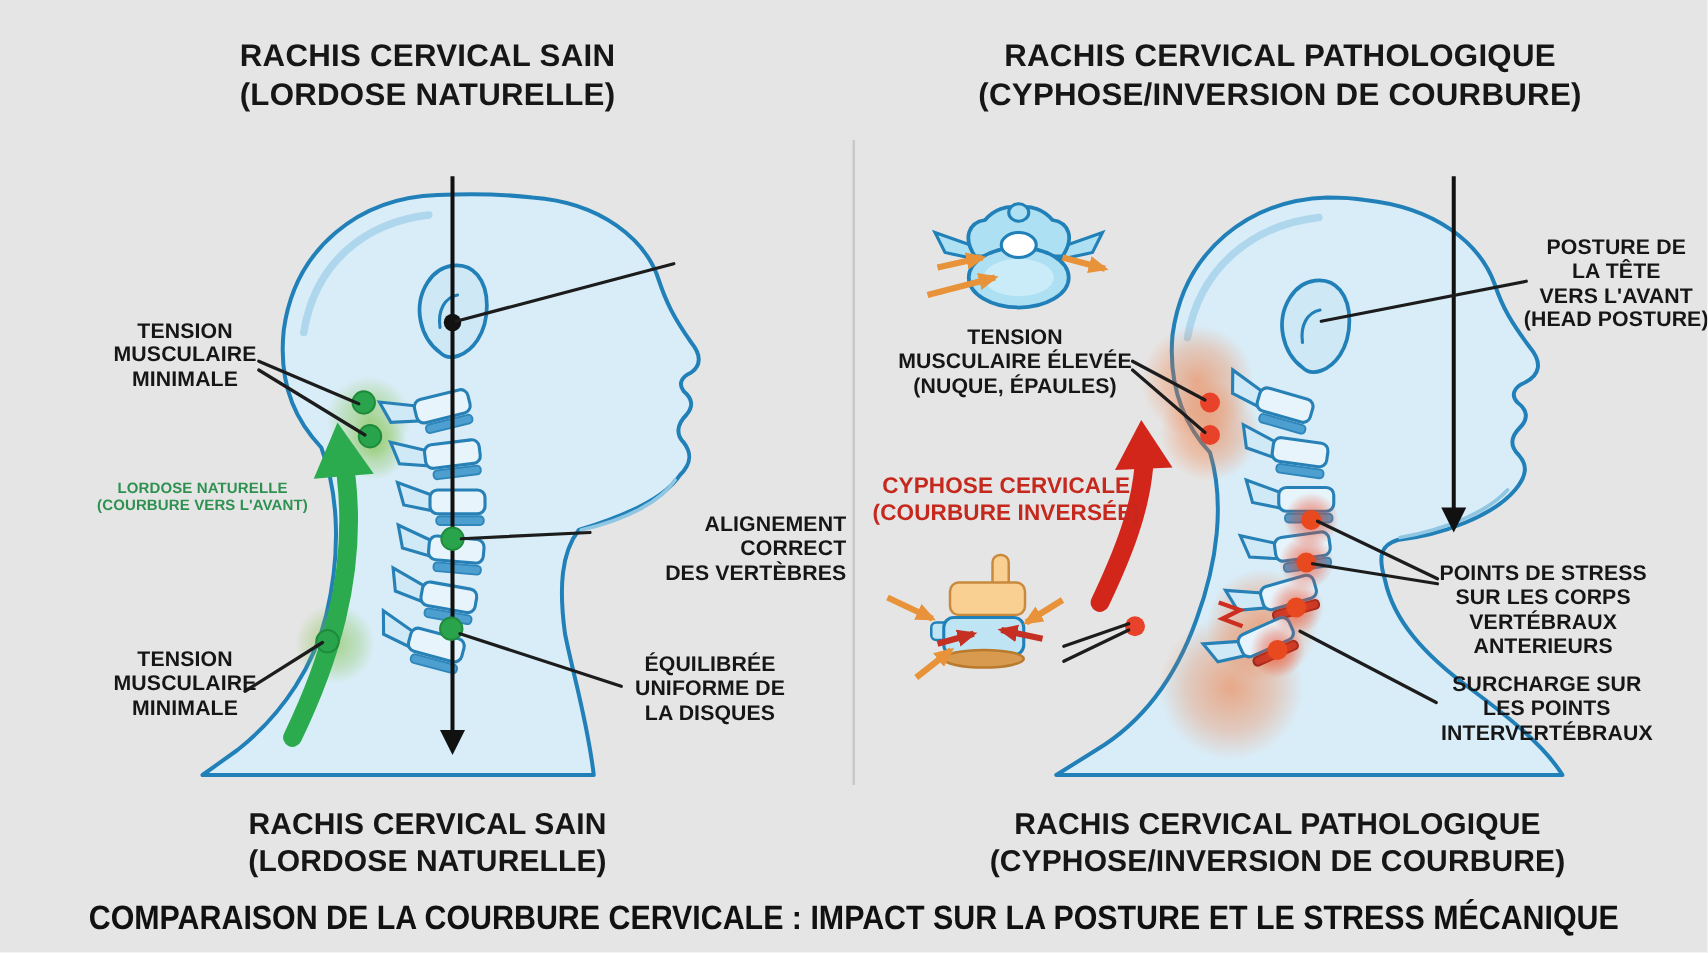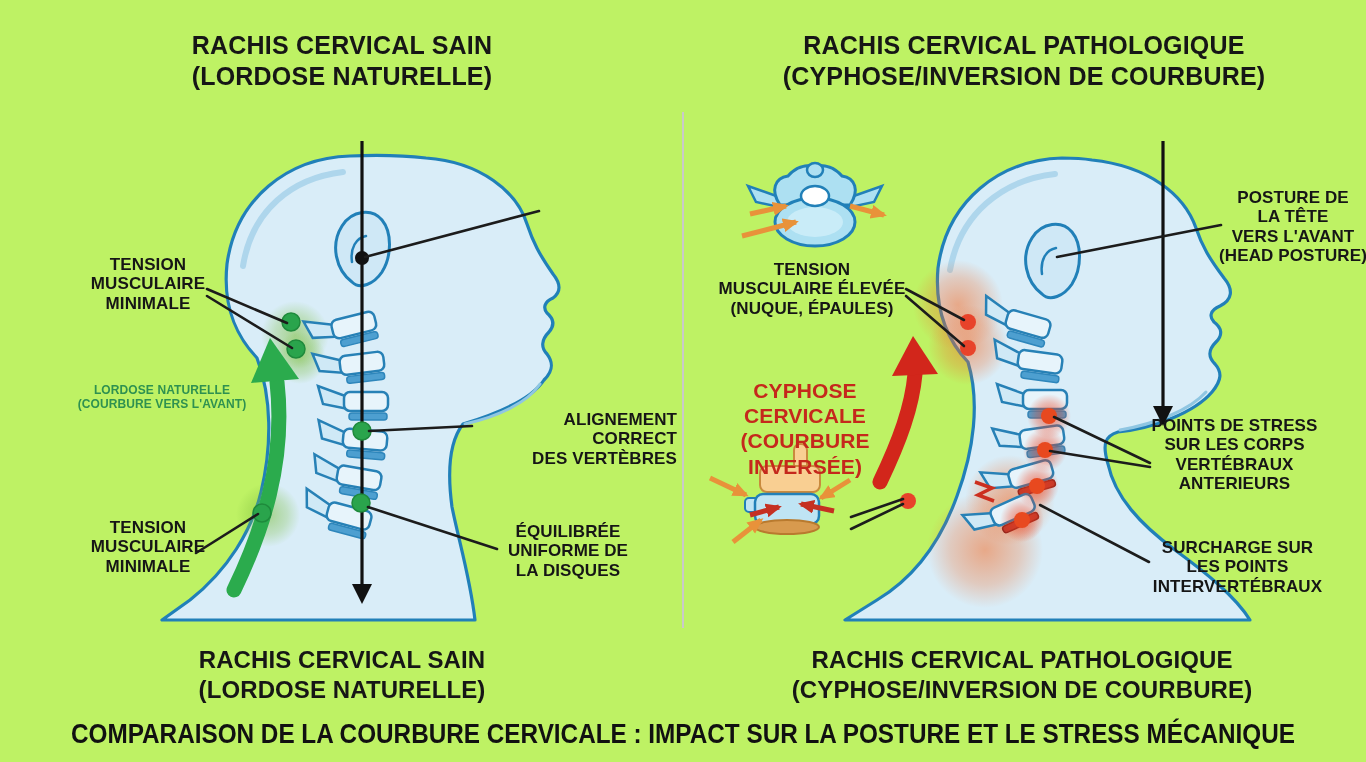--- a/index.html
+++ b/index.html
@@ -1,25 +1,25 @@
 <!DOCTYPE html>
 <html><head>
 <meta charset="utf-8">
 <style>
   html,body{margin:0;padding:0;background:#ffffff;}
-  .stage{position:relative;width:1366px;height:762px;background:#bef264;
+  .stage{position:relative;width:1366px;height:762px;background:#e5e5e5;
          font-family:"Liberation Sans",sans-serif;overflow:hidden;}
   svg.scene{position:absolute;left:0;top:0;}
   .lbl{position:absolute;font-weight:700;color:#161616;text-align:center;
        font-size:17px;line-height:1.14;letter-spacing:.1px;}
   .ln{display:block;}
   .title{font-size:25px;line-height:1.24;letter-spacing:.2px;}
   .caption{font-size:24px;line-height:1.25;}
   .green{color:#2e9150;font-size:12px;line-height:1.2;}
-  .red{color:#c5281c;font-size:21px;line-height:1.2;}
+  .red{color:#c5281c;font-size:18px;line-height:1.2;}
   .footer{position:absolute;left:0;top:719px;width:1366px;text-align:center;
           font-weight:700;font-size:27px;color:#111;transform:scaleX(.9);}
   .vproc{fill:#cfe9f6;stroke:#2781b6;stroke-width:2.5;}
   .vbody{fill:#e7f4fb;stroke:#2781b6;stroke-width:2.5;}
   .vdisc{fill:#4d9fd0;stroke:#2e86bb;stroke-width:1.5;}
   .vdisc-red{fill:#c0392b;stroke:#96261c;stroke-width:1.5;}
   .conn{stroke:#1c1c1c;stroke-width:2.6;stroke-linecap:round;}
   .head{fill:#d9edf8;stroke:#2180b8;stroke-width:3.2;stroke-linejoin:round;}
   .band{fill:none;stroke:#aed6ec;stroke-width:6;stroke-linecap:round;}
   .inner{fill:none;stroke:#8fc6e2;stroke-width:3;stroke-linecap:round;}
@@ -282,21 +282,21 @@
 <div class="lbl red" style="left:690px;top:378px;width:230px">
   <span class="ln">CYPHOSE CERVICALE</span>
   <span class="ln">(COURBURE INVERSÉE)</span>
 </div>
 <div class="lbl" style="left:1208px;top:188px;width:170px">
   <span class="ln">POSTURE DE</span>
   <span class="ln">LA TÊTE</span>
   <span class="ln">VERS L'AVANT</span>
   <span class="ln">(HEAD POSTURE)</span>
 </div>
-<div class="lbl" style="left:1142px;top:416px;width:185px">
+<div class="lbl" style="left:1142px;top:449px;width:185px">
   <span class="ln">POINTS DE STRESS</span>
   <span class="ln">SUR LES CORPS</span>
   <span class="ln">VERTÉBRAUX</span>
   <span class="ln">ANTERIEURS</span>
 </div>
 <div class="lbl" style="left:1140px;top:538px;width:195px">
   <span class="ln">SURCHARGE SUR</span>
   <span class="ln">LES POINTS</span>
   <span class="ln">INTERVERTÉBRAUX</span>
 </div>

